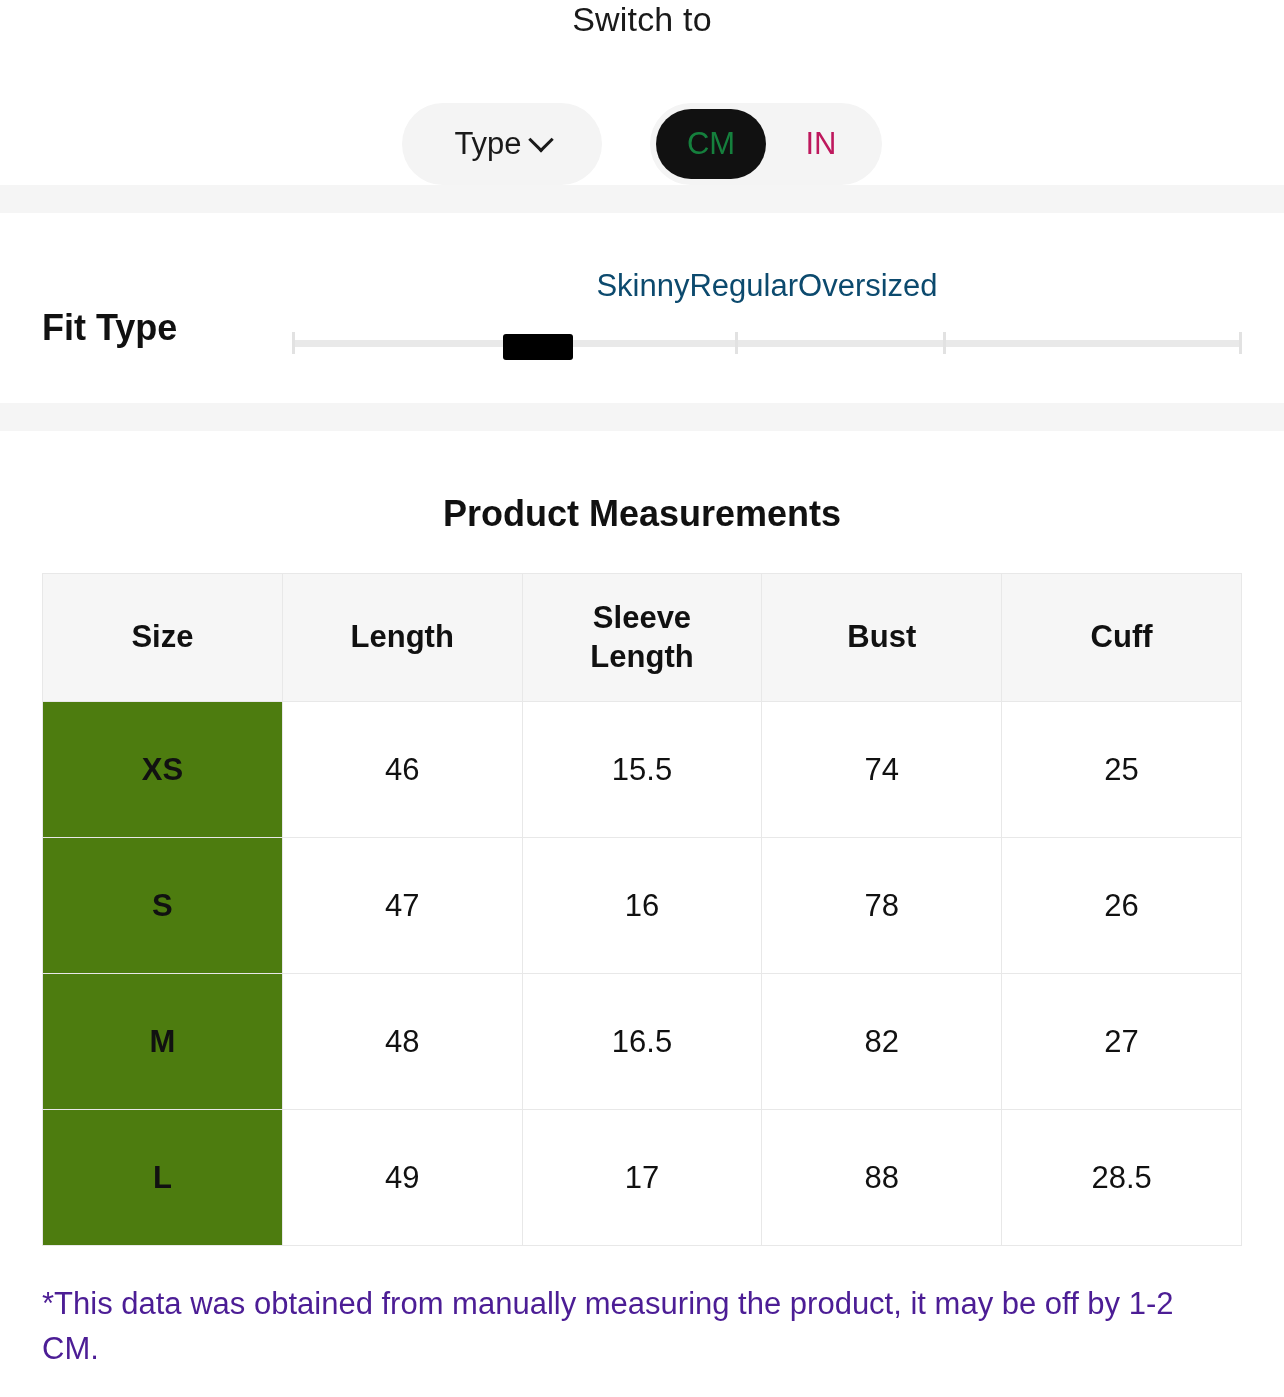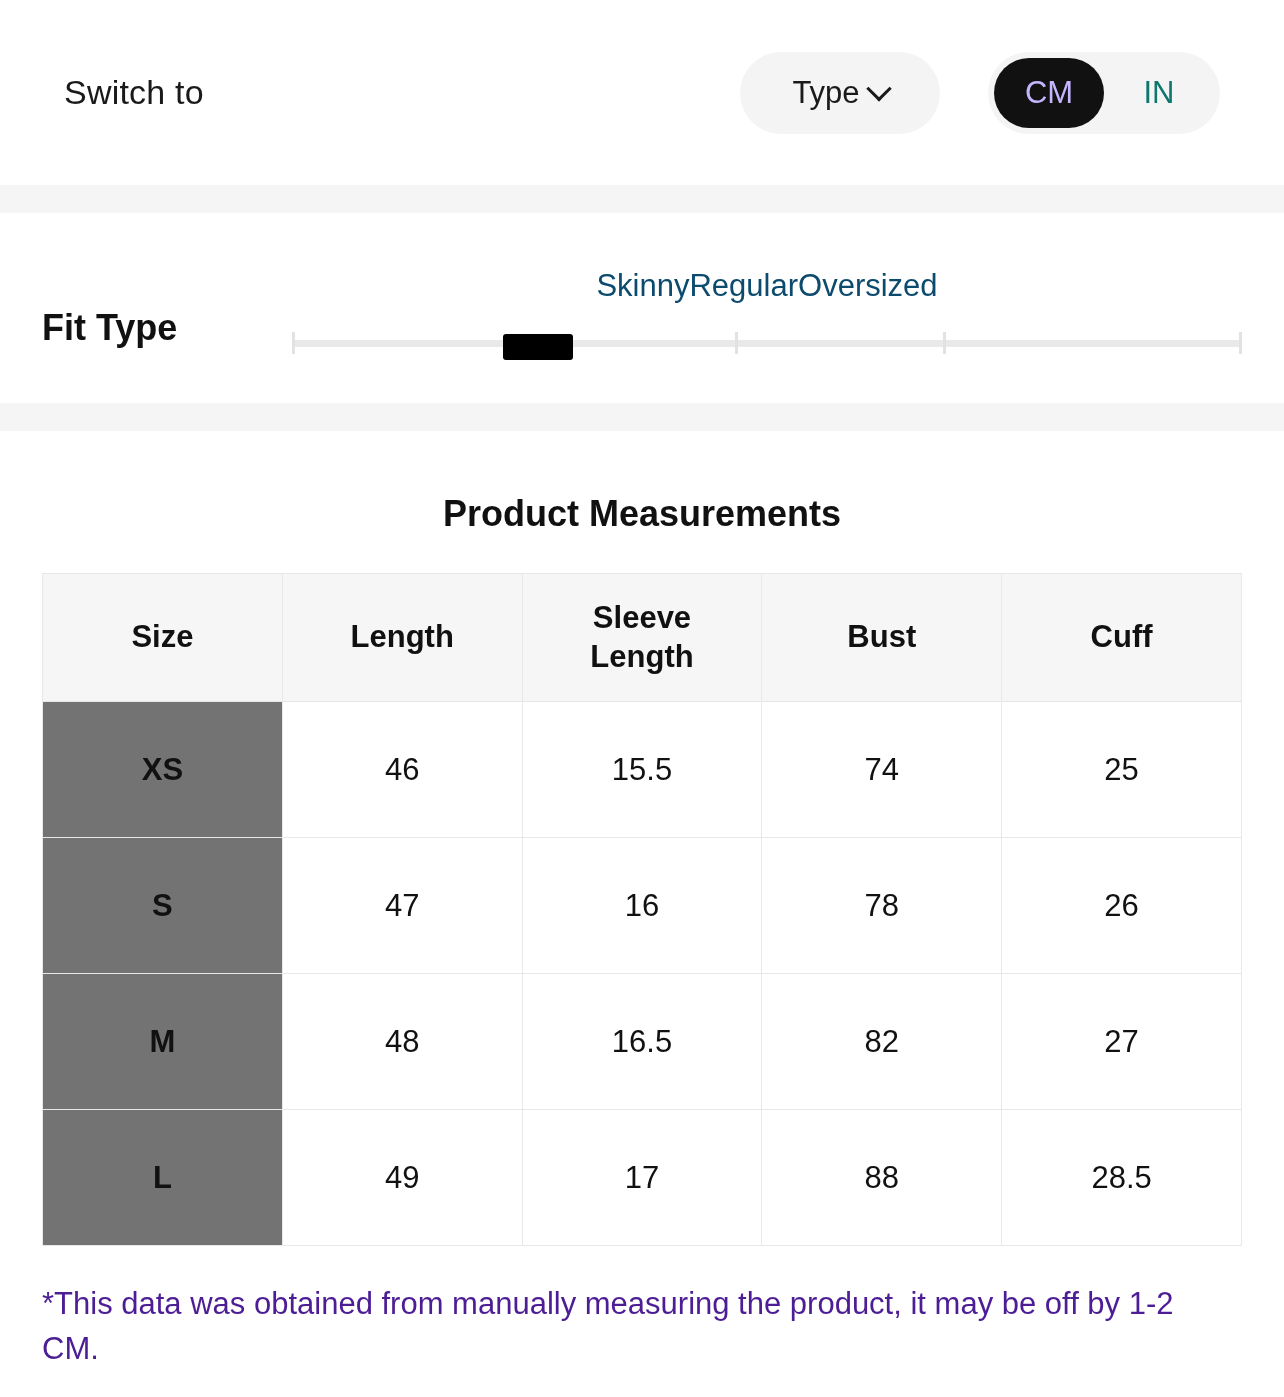--- a/index.html
+++ b/index.html
@@ -13,20 +13,21 @@
   }
 
   
   .topbar {
     height: 185px;
     display: flex;
     align-items: center;
     justify-content: space-between;
     padding: 0 64px;
     background: #ffffff;
+    flex-direction: column;
   }
   .switch-label {
     font-size: 34px;
     color: #1a1a1a;
     letter-spacing: 0.2px;
   }
   .topbar-right {
     display: flex;
     align-items: center;
     gap: 48px;
@@ -65,26 +66,26 @@
     gap: 0;
   }
   .unit-opt {
     height: 70px;
     min-width: 110px;
     border-radius: 999px;
     display: flex;
     align-items: center;
     justify-content: center;
     font-size: 31px;
-    color: #0f766e;
+    color: #be185d;
     cursor: pointer;
   }
   .unit-opt.active {
     background: #111111;
-    color: #c4b5fd;
+    color: #15803d;
   }
 
   .divider-band {
     height: 28px;
     background: #f5f5f5;
   }
 
   
   .fit-section {
     height: 190px;
@@ -177,21 +178,21 @@
     height: 128px;
     line-height: 1.25;
     padding: 6px 16px;
   }
   tbody td {
     height: 136px;
     background: #ffffff;
     font-weight: normal;
   }
   tbody td.size-cell {
-    background: #737373;
+    background: #4d7c0f;
     font-weight: bold;
     text-align: center;
   }
   .note {
     margin-top: 36px;
     font-size: 31px;
     line-height: 1.45;
     color: #4c1d95;
     max-width: 1190px;
   }

